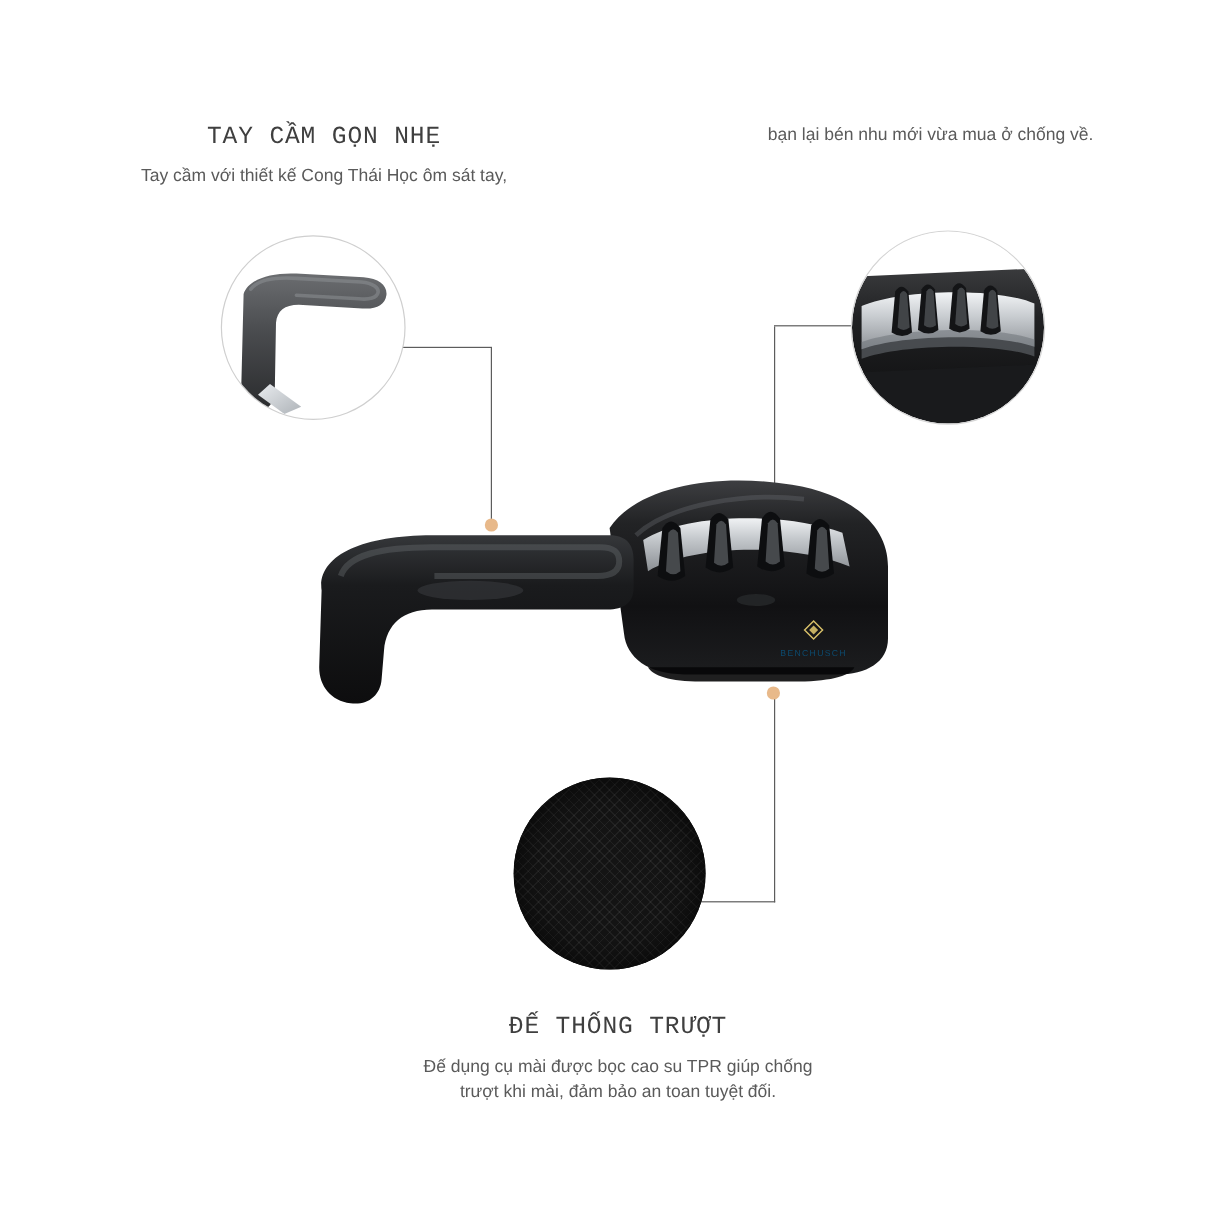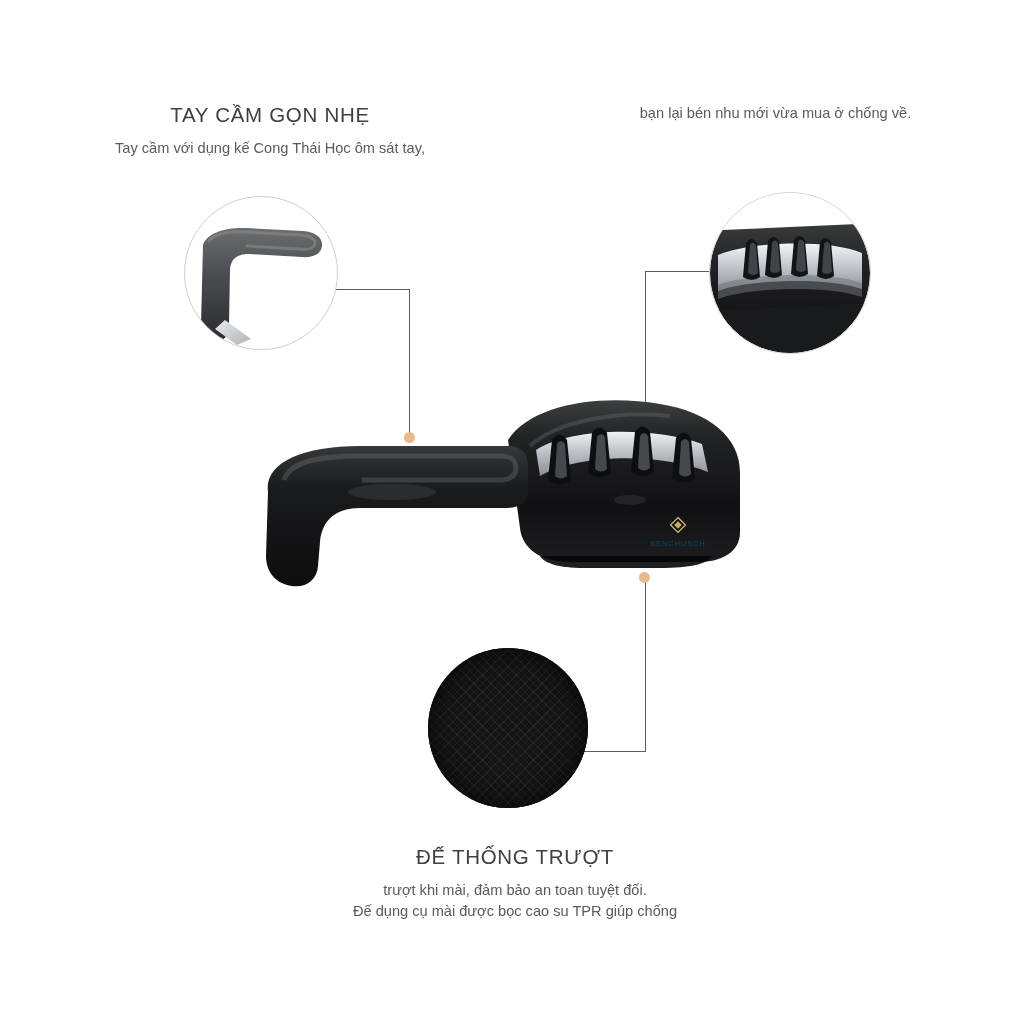--- a/index.html
+++ b/index.html
@@ -21,20 +21,21 @@
   }
 
   
   .callout-title {
     font-size: 20.5px;
     letter-spacing: 0.7px;
     font-weight: 400;
     color: #3f3f3f;
     text-align: center;
     white-space: nowrap;
+    font-family: Liberation Mono, monospace;
   }
   .callout-body {
     font-size: 14.6px;
     line-height: 1.42;
     color: #5a5a5a;
     text-align: center;
   }
 
   #callout-handle-text {
     position: absolute;
@@ -154,35 +155,35 @@
   }
 </style>
 </head>
 <body>
 
 <div class="page">
 
   <div id="callout-handle-text">
     <div class="callout-title">TAY CẦM GỌN NHẸ</div>
     <div class="callout-body">
-      <div>Tay cầm với dụng kế Cong Thái Học ôm sát tay,</div>
+      <div>Tay cầm với thiết kế Cong Thái Học ôm sát tay,</div>
     </div>
   </div>
 
   <div id="callout-system-text">
     <div class="callout-body">
       <div>bạn lại bén nhu mới vừa mua ở chống về.</div>
     </div>
   </div>
 
   <div id="callout-base-text">
     <div class="callout-title">ĐẾ THỐNG TRƯỢT</div>
     <div class="callout-body">
+      <div>Đế dụng cụ mài được bọc cao su TPR giúp chống</div>
       <div>trượt khi mài, đảm bảo an toan tuyệt đối.</div>
-      <div>Đế dụng cụ mài được bọc cao su TPR giúp chống</div>
     </div>
   </div>
 
   <div class="leader v" style="left:409px; top:290px; height:150px;"></div>
   <div class="leader h" style="left:330px; top:289px; width:80px;"></div>
 
   <div class="leader v" style="left:645px; top:272px; height:170px;"></div>
   <div class="leader h" style="left:645px; top:271px; width:68px;"></div>
 
   <div class="leader v" style="left:645px; top:580px; height:172px;"></div>

